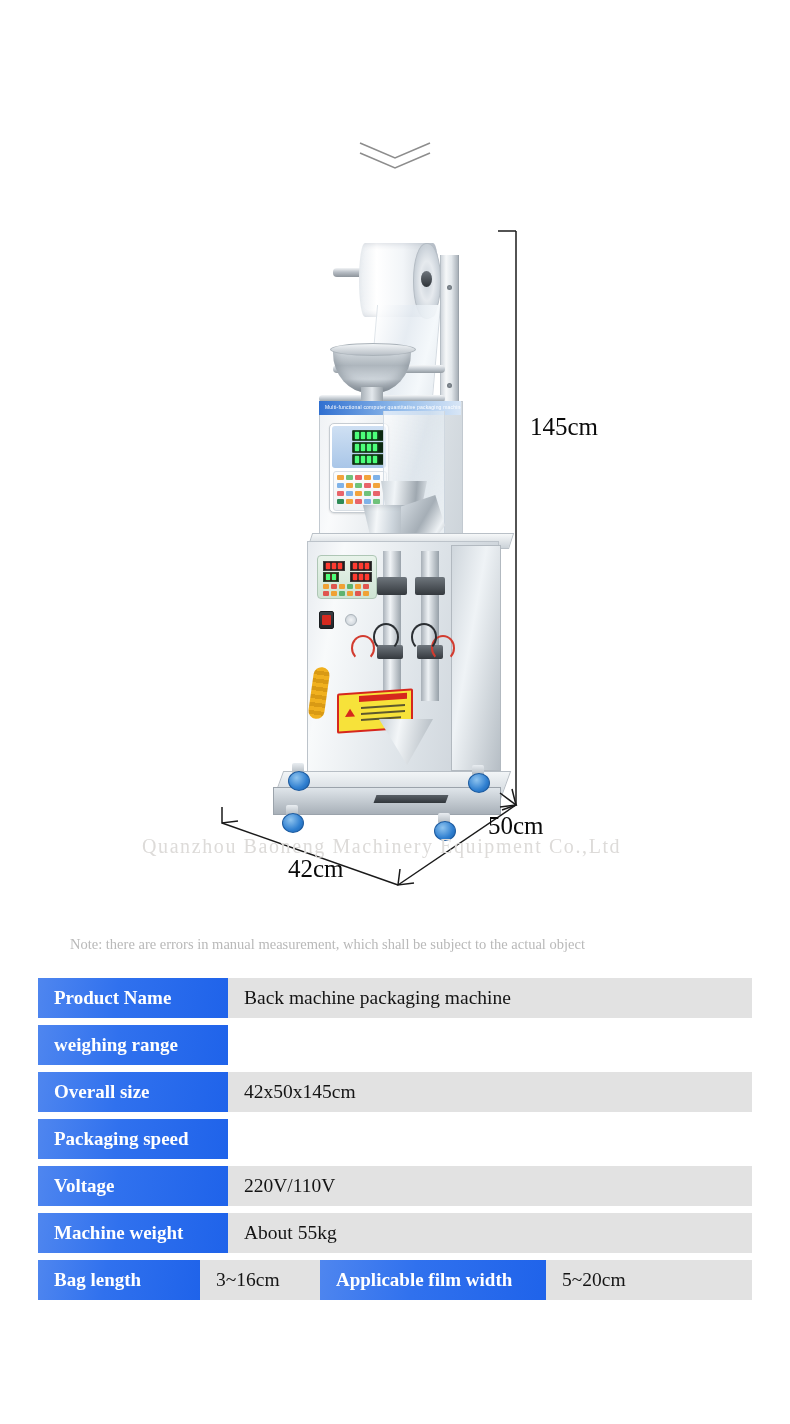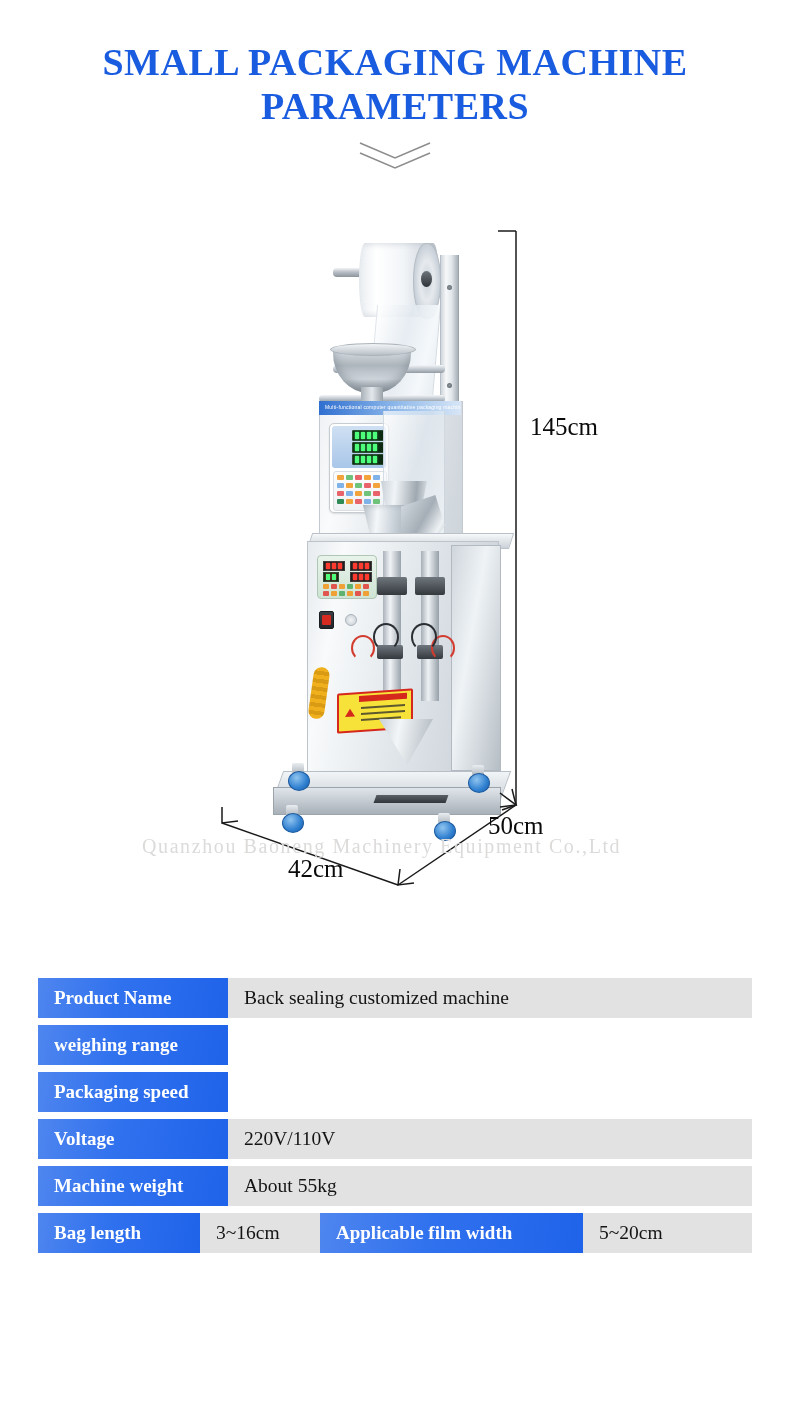--- a/index.html
+++ b/index.html
@@ -186,32 +186,28 @@
     font-family:"Liberation Serif",serif;font-weight:bold;font-size:19px;box-sizing:border-box;
   }
   .cell-v{
     background:#e2e2e2;color:#141414;display:flex;align-items:center;padding-left:16px;
     font-family:"Liberation Serif",serif;font-size:19.5px;box-sizing:border-box;
   }
   .w-k{width:190px;}
   .w-v{flex:1;}
   .w-k2{width:162px;}
   .w-v2{width:120px;}
-  .w-k3{width:263px;}
+  .w-k3{width:226px;}
   .w-v3{flex:1;}
 </style>
 </head>
 <body>
 
 <div class="page">
 
-  <div class="title-wrap">
-    <div class="title">SMALL PACKAGING MACHINE</div>
-    <div class="title">PARAMETERS</div>
-  </div>
 
   <div class="chevrons">
     <svg width="790" height="40" viewBox="0 0 790 40">
       <polyline points="360,148 395,163 430,148" transform="translate(0,-145)" fill="none" stroke="#8d8d8d" stroke-width="1.6"></polyline>
       <polyline points="360,158 395,173 430,158" transform="translate(0,-145)" fill="none" stroke="#8d8d8d" stroke-width="1.6"></polyline>
     </svg>
   </div>
 
   <div class="stage">
 
@@ -398,29 +394,34 @@
       <g stroke="#1a1a1a" stroke-width="1.5" fill="none">
         <line x1="222" y1="628" x2="398" y2="690"></line>
         <polyline points="222,612 222,628 238,626"></polyline>
       </g>
     </svg>
     <div class="dim-label" style="left:530px;top:218px;">145cm</div>
     <div class="dim-label" style="left:488px;top:617px;">50cm</div>
     <div class="dim-label" style="left:288px;top:660px;">42cm</div>
   </div>
 
+  <div class="note">Note: there are errors in manual measurement, which shall be subject to the actual object</div>
 
   <div class="table">
 
     <div class="row">
       <div class="cell-k w-k">Product Name</div>
-      <div class="cell-v w-v">Back sealing customized machine</div>
+      <div class="cell-v w-v">Back machine packaging machine</div>
     </div>
     <div class="row">
       <div class="cell-k w-k">weighing range</div>
+    </div>
+    <div class="row">
+      <div class="cell-k w-k">Overall size</div>
+      <div class="cell-v w-v">42x50x145cm</div>
     </div>
     <div class="row">
       <div class="cell-k w-k">Packaging speed</div>
     </div>
     <div class="row">
       <div class="cell-k w-k">Voltage</div>
       <div class="cell-v w-v">220V/110V</div>
     </div>
     <div class="row">
       <div class="cell-k w-k">Machine weight</div>

